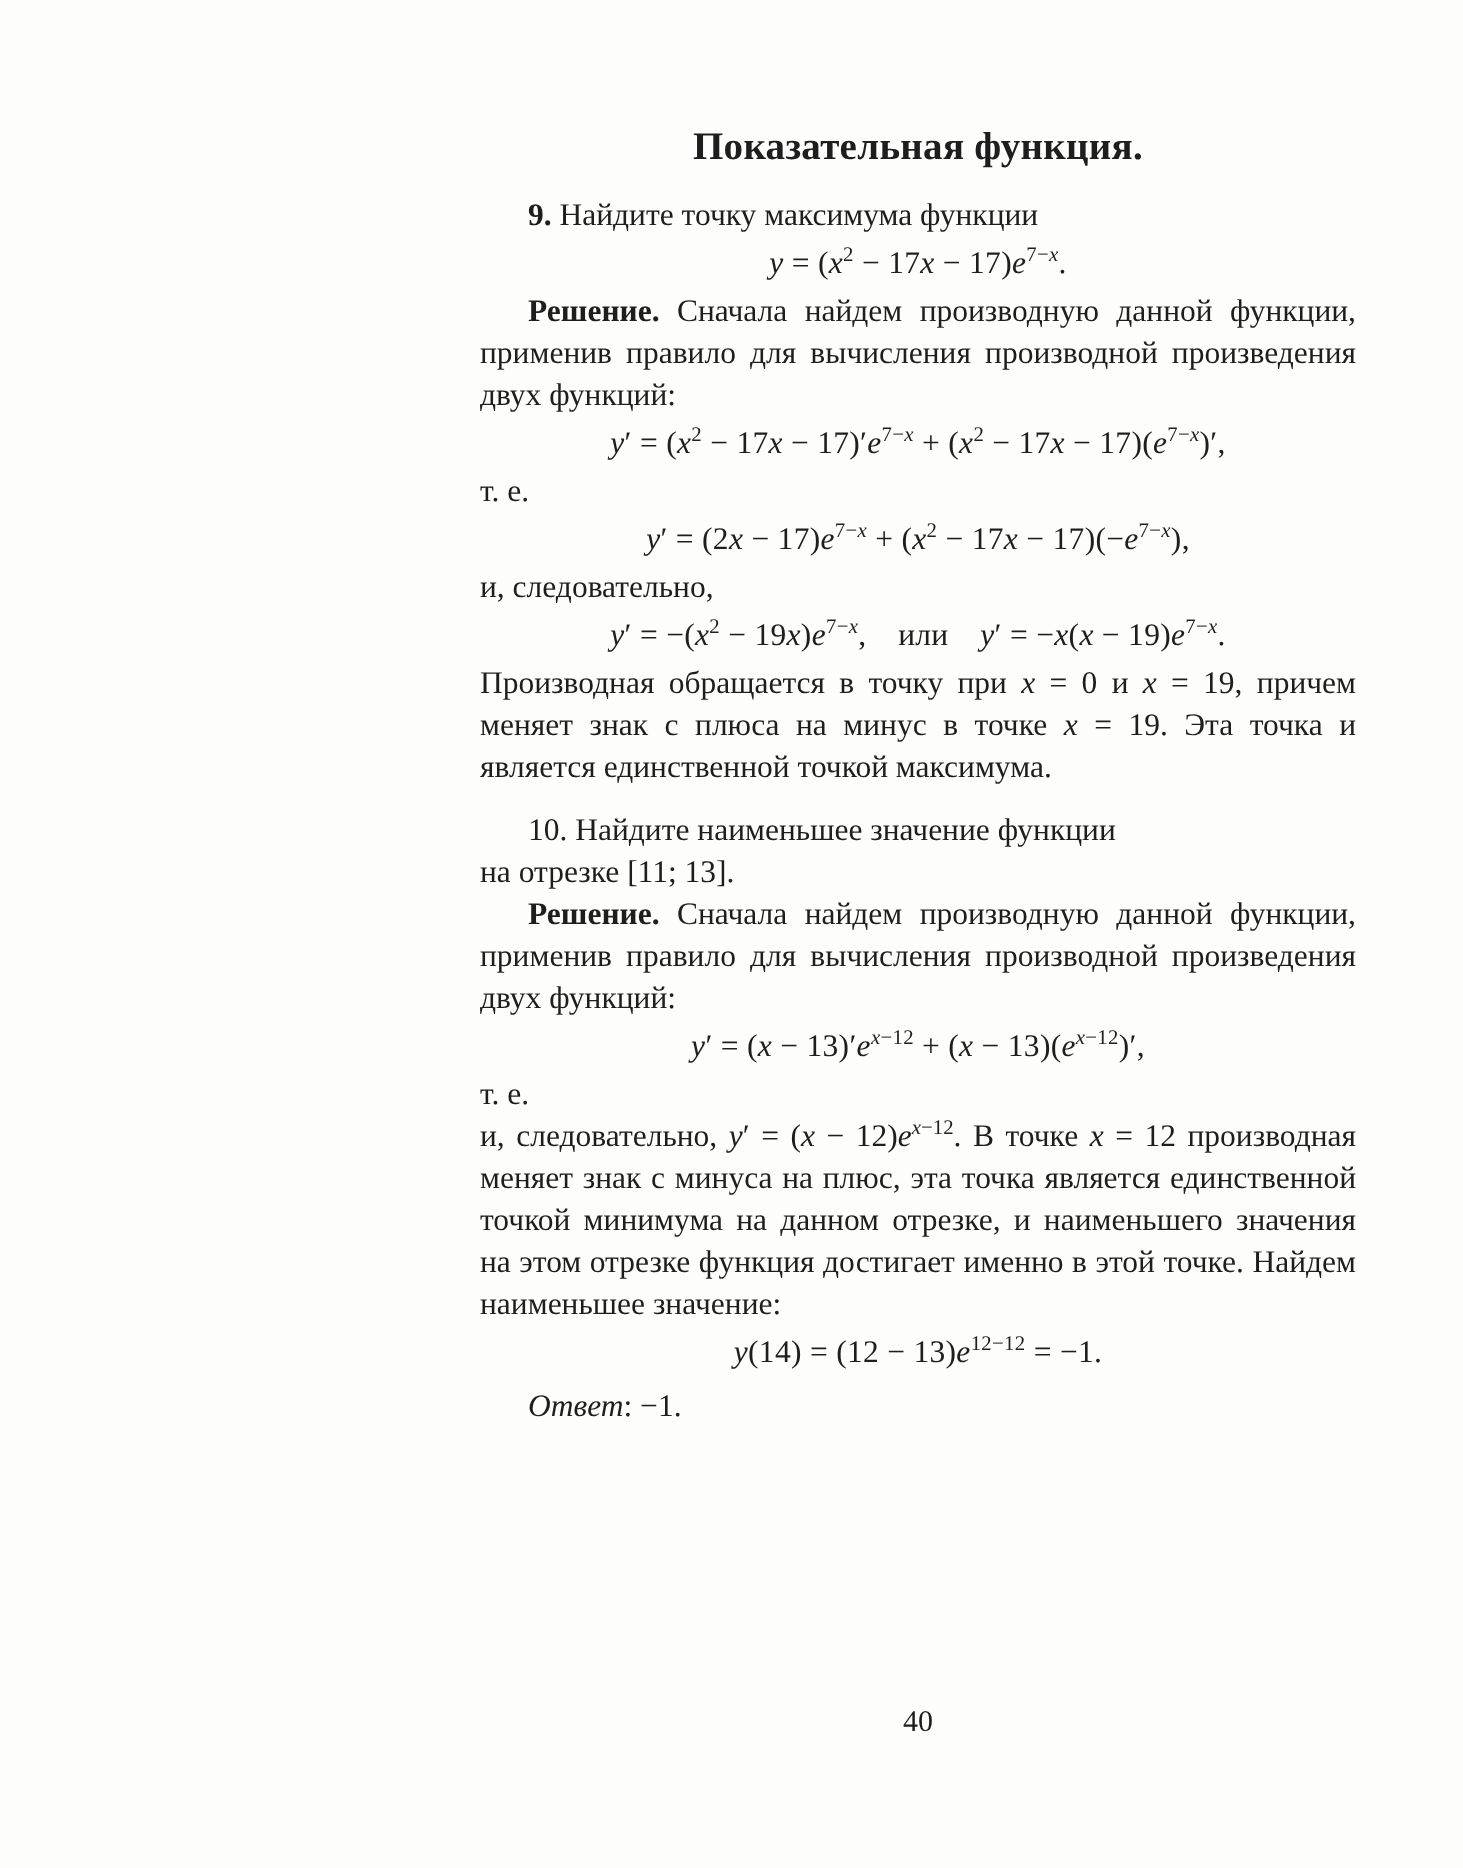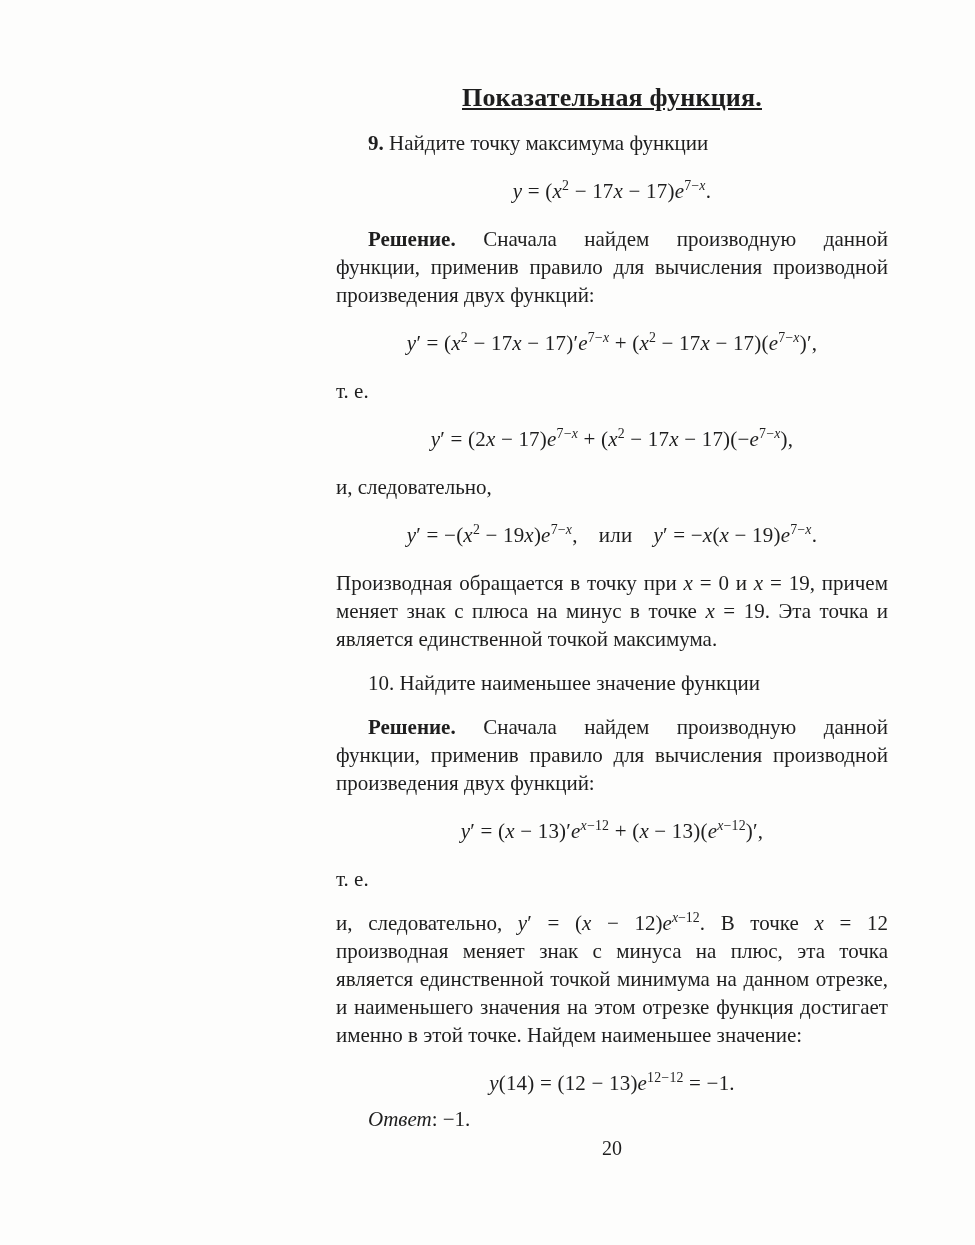--- a/index.html
+++ b/index.html
@@ -12,22 +12,22 @@
   .sheet { position: relative; width: 975px; height: 1245px; overflow: hidden; }
   .content {
     position: absolute; left: 320px; top: 80px; width: 584px;
     font-size: 21px; line-height: 28px; text-align: justify;
   }
   h1.title {
     margin: 0; padding: 0;
     font-size: 26px; line-height: 35px; font-weight: bold;
     text-align: center; letter-spacing: 0.2px;
   }
-  h1.title .tl { display: block; text-decoration: underline; }
-  p { margin: 16px; padding: 0; }
+  h1.title .tl { display: block; }
+  p { margin: 0; padding: 0; }
   p.indent { text-indent: 32px; }
   p.noindent { text-indent: 0; }
   .mt { margin-top: 14px; }
   .answer { margin-top: 4px; }
   .formula {
     text-align: center; text-indent: 0;
     line-height: 36px; height: 36px;
     white-space: nowrap;
   }
   .formula span, .formula sup { letter-spacing: 0.2px; }
@@ -56,25 +56,26 @@
     <p class="noindent">т. е.</p>
     <div class="formula"><span style="font-style: italic;">y</span><span>′ = (2</span><span style="font-style: italic;">x</span><span> − 17)</span><span style="font-style: italic;">e</span><sup>7−</sup><sup style="font-style: italic;">x</sup><span> + (</span><span style="font-style: italic;">x</span><sup>2</sup><span> − 17</span><span style="font-style: italic;">x</span><span> − 17)(−</span><span style="font-style: italic;">e</span><sup>7−</sup><sup style="font-style: italic;">x</sup><span>),</span></div>
 
     <p class="noindent">и, следовательно,</p>
     <div class="formula"><span style="font-style: italic;">y</span><span>′ = −(</span><span style="font-style: italic;">x</span><sup>2</sup><span> − 19</span><span style="font-style: italic;">x</span><span>)</span><span style="font-style: italic;">e</span><sup>7−</sup><sup style="font-style: italic;">x</sup><span>, или </span><span style="font-style: italic;">y</span><span>′ = −</span><span style="font-style: italic;">x</span><span>(</span><span style="font-style: italic;">x</span><span> − 19)</span><span style="font-style: italic;">e</span><sup>7−</sup><sup style="font-style: italic;">x</sup><span>.</span></div>
 
     <p class="noindent"><span>Производная обращается в точку при </span><span style="font-style: italic;">x</span><span> = 0 и </span><span style="font-style: italic;">x</span><span> = 19, причем меняет знак с плюса на минус в точке </span><span style="font-style: italic;">x</span><span> = 19. Эта точка и является единственной точкой максимума.</span></p>
 
     <p class="indent mt"><span style="font-weight: normal;">10.</span><span> Найдите наименьшее значение функции</span></p>
 
+    <p class="noindent">на отрезке [11; 13].</p>
     <p class="indent"><span style="font-weight: bold;">Решение.</span><span> Сначала найдем производную данной функции, применив правило для вычисления производной произведения двух функций:</span></p>
     <div class="formula"><span style="font-style: italic;">y</span><span>′ = (</span><span style="font-style: italic;">x</span><span> − 13)′</span><span style="font-style: italic;">e</span><sup style="font-style: italic;">x</sup><sup>−12</sup><span> + (</span><span style="font-style: italic;">x</span><span> − 13)(</span><span style="font-style: italic;">e</span><sup style="font-style: italic;">x</sup><sup>−12</sup><span>)′,</span></div>
 
     <p class="noindent">т. е.</p>
 
     <p class="noindent"><span>и, следовательно, </span><span style="font-style: italic;">y</span><span>′ = (</span><span style="font-style: italic;">x</span><span> − 12)</span><span style="font-style: italic;">e</span><sup style="font-style: italic;">x</sup><sup>−12</sup><span>. В точке </span><span style="font-style: italic;">x</span><span> = 12 производная меняет знак с минуса на плюс, эта точка является единственной точкой минимума на данном отрезке, и наименьшего значения на этом отрезке функция достигает именно в этой точке. Найдем наименьшее значение:</span></p>
     <div class="formula"><span style="font-style: italic;">y</span><span>(14) = (12 − 13)</span><span style="font-style: italic;">e</span><sup>12−12</sup><span> = −1.</span></div>
 
     <p class="indent answer"><span style="font-style: italic;">Ответ</span><span>: −1.</span></p>
   </div>
 
-  <div class="pageno">20</div>
+  <div class="pageno">40</div>
 </div>
 
 </body></html>

